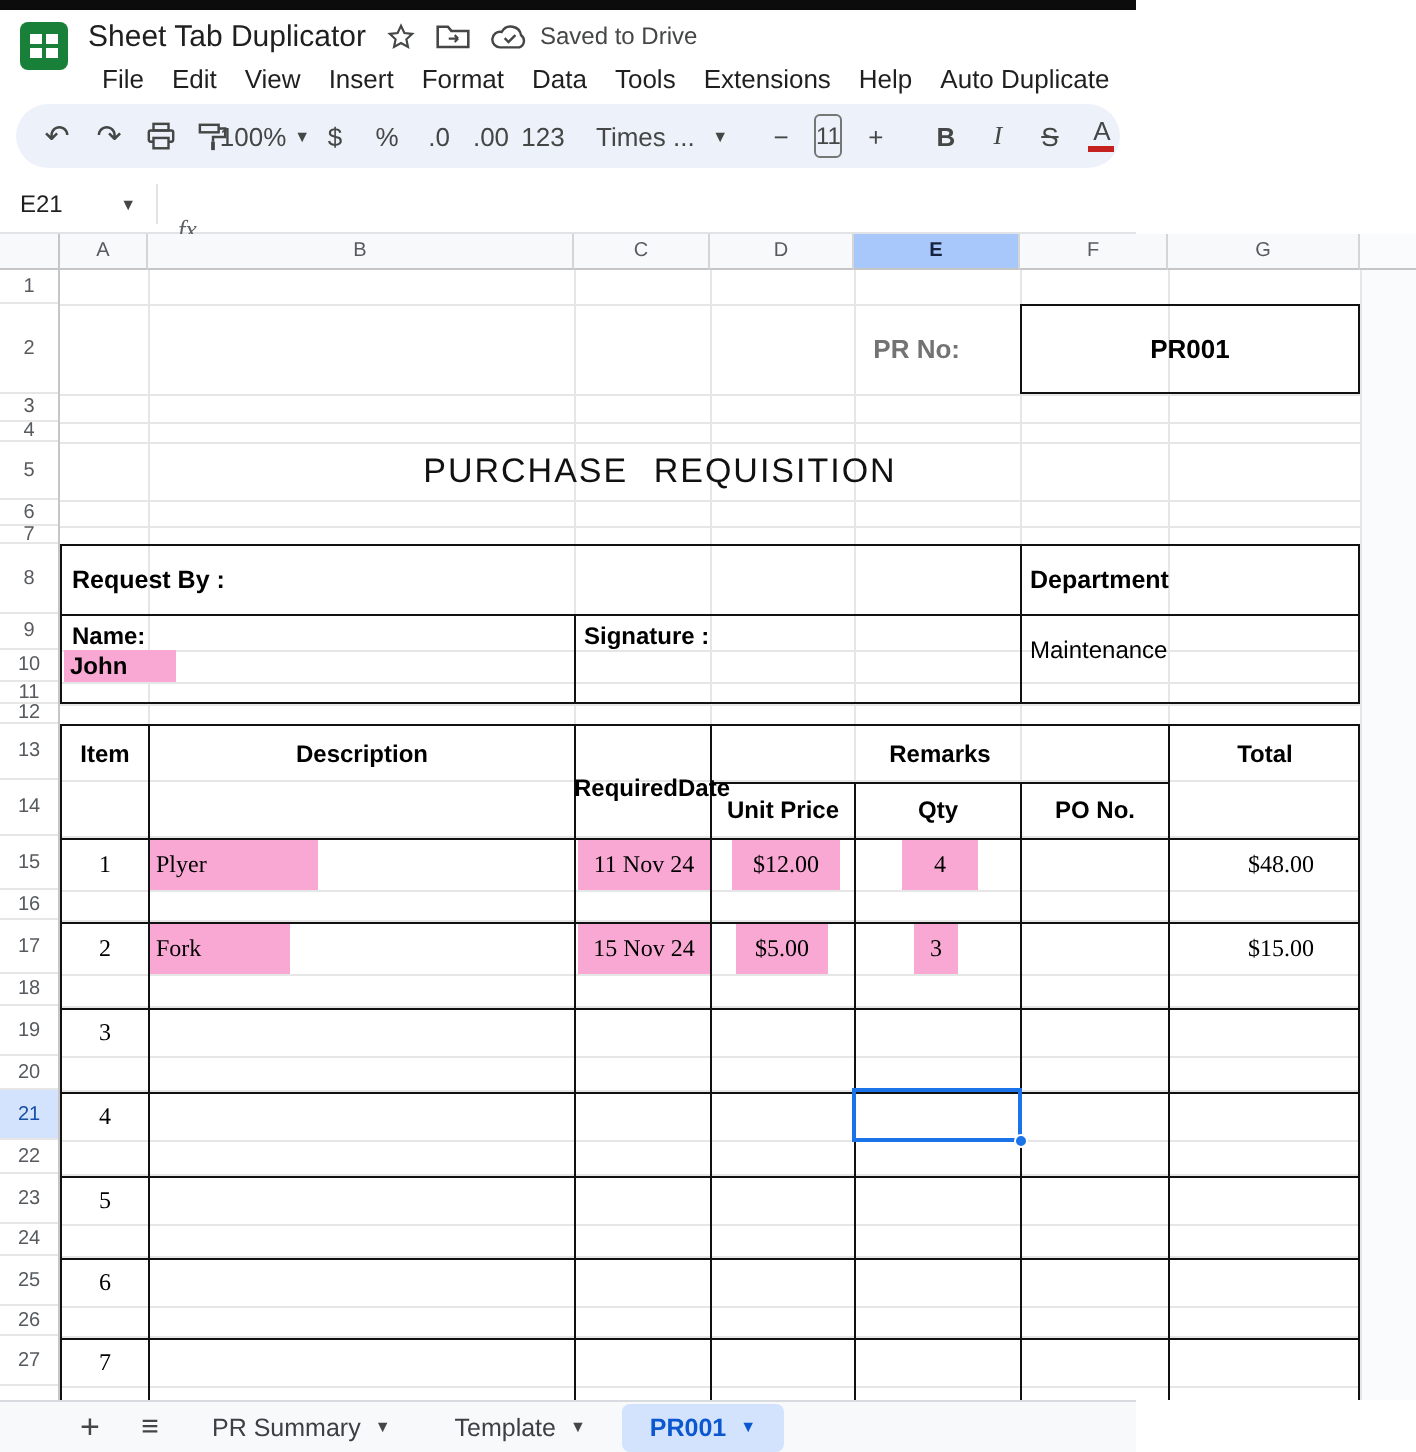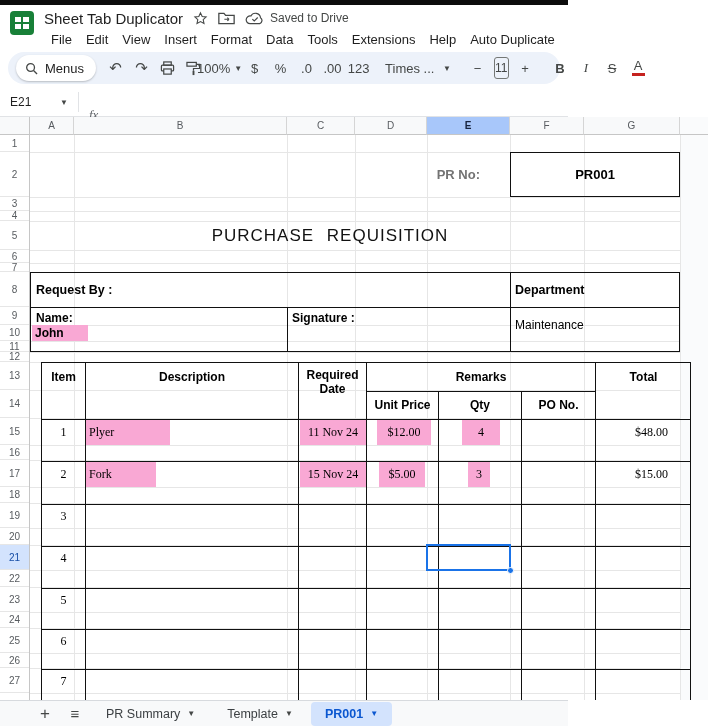--- a/index.html
+++ b/index.html
@@ -73,21 +73,21 @@
   .hl { background:#f9a8d4; }
   .line { position:absolute; background:#111; }
 
   .prno-label { left:325px; top:17px; width:147px; height:45px; justify-content:flex-end; padding-right:22px; font-size:13px; font-weight:700; color:#737373; }
   .prno-box { left:480px; top:17px; width:170px; height:45px; border:1px solid #111; font-size:13px; font-weight:700; color:#000; z-index:2; }
   .sheet-title { left:20px; top:86px; width:560px; height:29px; font-size:17px; font-weight:400; letter-spacing:1px; word-spacing:7px; color:#111; }
 
   .reqbox { left:0; top:137px; width:650px; height:80px; border:1px solid #111; z-index:2; }
   .reqbox .lbl { position:absolute; font-weight:700; font-size:12.5px; color:#000; }
 
-  .itemtable { left:11px; top:227px; width:650px; height:338px; border:1px solid #111; border-bottom:none; z-index:2; }
+  .itemtable { left:0; top:227px; width:650px; height:338px; border:1px solid #111; border-bottom:none; z-index:2; }
   .th-cell { position:absolute; font-weight:700; font-size:12px; color:#000; display:flex; align-items:center; justify-content:center; text-align:center; }
   .item-num { position:absolute; left:0; width:43px; display:flex; align-items:center; justify-content:center; }
 
   .sel-outline { left:396px; top:409px; width:85px; height:27px; border:2px solid #1a73e8; z-index:5; }
   .fill-handle { left:477px; top:432px; width:7px; height:7px; background:#1a73e8; border:1px solid #fff; border-radius:50%; z-index:6; }
 
   
   .tabsbar { height:26px; background:#f8f9fa; border-top:1px solid #d7dade; display:flex; align-items:center; padding-left:32px; gap:4px; }
   .bar-icon { width:26px; height:24px; display:flex; align-items:center; justify-content:center; color:#444746; font-size:17px; border-radius:4px; }
   .tab { height:24px; display:flex; align-items:center; gap:7px; padding:0 14px; font-size:12.5px; color:#3c4043; font-weight:500; border-radius:4px; white-space:nowrap; }
@@ -141,27 +141,20 @@
         <span class="menu-item">Tools</span>
         <span class="menu-item">Extensions</span>
         <span class="menu-item">Help</span>
         <span class="menu-item">Auto Duplicate</span>
       </nav>
     </div>
   </div>
 
   <div class="toolbar-wrap">
     <div class="toolbar">
-      <span class="menus-pill">
-        <svg width="13" height="13" viewBox="0 0 14 14">
-          <circle cx="6" cy="6" r="4.2" fill="none" stroke="#444746" stroke-width="1.4"></circle>
-          <line x1="9.2" y1="9.2" x2="13" y2="13" stroke="#444746" stroke-width="1.4"></line>
-        </svg>
-        <span>Menus</span>
-      </span>
       <span class="tb-btn tb-glyph">↶</span>
       <span class="tb-btn tb-glyph">↷</span>
       <span class="tb-btn">
         <svg width="15" height="15" viewBox="0 0 16 16">
           <rect x="4" y="1" width="8" height="3.5" fill="none" stroke="#444746" stroke-width="1.3"></rect>
           <rect x="1.5" y="4.5" width="13" height="6" rx="1" fill="none" stroke="#444746" stroke-width="1.3"></rect>
           <rect x="4" y="8.5" width="8" height="5.5" fill="#edf2fa" stroke="#444746" stroke-width="1.3"></rect>
         </svg>
       </span>
       <span class="tb-btn">
@@ -290,21 +283,21 @@
           <div class="line" style="left:0; right:0; top:56px; height:1px"></div>
           <div class="line" style="left:0; right:0; top:98px; height:1px"></div>
           <div class="line" style="left:0; right:0; top:141px; height:1px"></div>
           <div class="line" style="left:0; right:0; top:183px; height:1px"></div>
           <div class="line" style="left:0; right:0; top:225px; height:1px"></div>
           <div class="line" style="left:0; right:0; top:266px; height:1px"></div>
           <div class="line" style="left:0; right:0; top:306px; height:1px"></div>
 
           <div class="th-cell" style="left:0; top:0; width:43px; height:28px">Item</div>
           <div class="th-cell" style="left:43px; top:0; width:214px; height:28px">Description</div>
-          <div class="th-cell" style="left:256px; top:0; width:69px; height:56px; flex-direction:column; justify-content:flex-start; padding-top:5px; line-height:14px">
+          <div class="th-cell" style="left:256px; top:0; width:69px; height:56px; flex-direction:row; justify-content:space-between; padding-top:5px; line-height:14px">
             <span>Required</span>
             <span>Date</span>
           </div>
           <div class="th-cell" style="left:324px; top:0; width:230px; height:28px">Remarks</div>
           <div class="th-cell" style="left:324px; top:28px; width:73px; height:28px">Unit Price</div>
           <div class="th-cell" style="left:396px; top:28px; width:84px; height:28px">Qty</div>
           <div class="th-cell" style="left:479px; top:28px; width:75px; height:28px">PO No.</div>
           <div class="th-cell" style="left:553px; top:0; width:97px; height:28px">Total</div>
 
           <div class="item-num serif" style="top:56px; height:27px">1</div>

